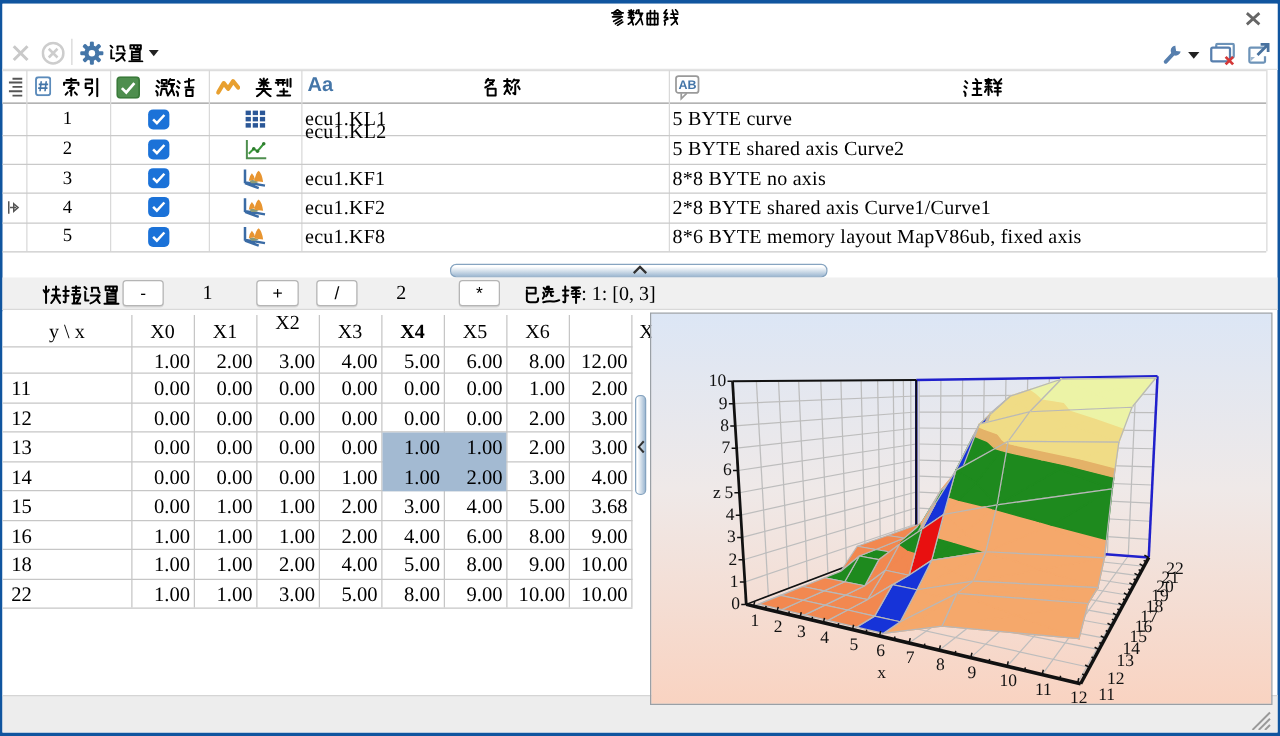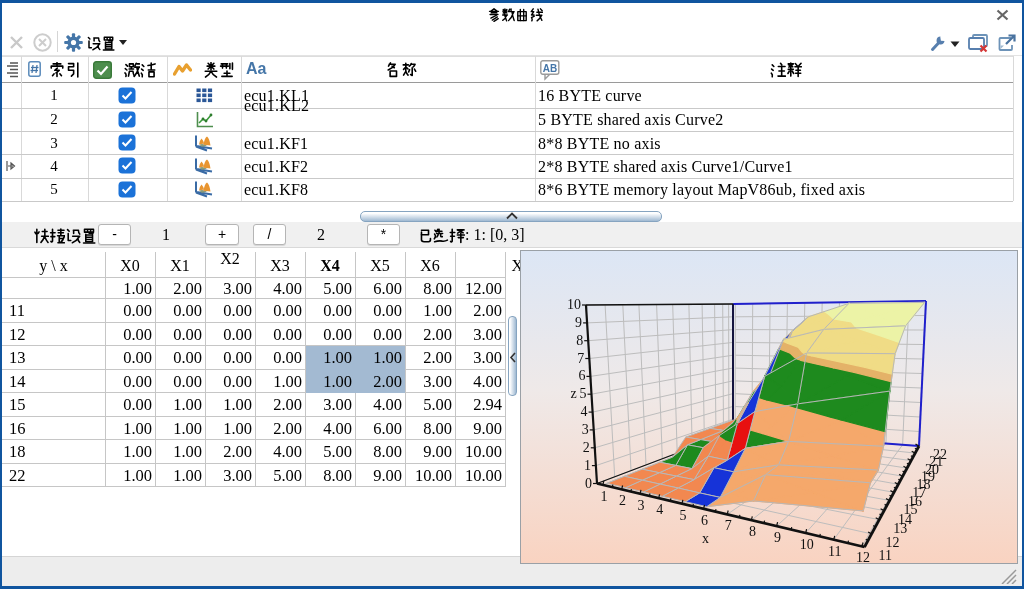--- a/index.html
+++ b/index.html
@@ -209,21 +209,21 @@
     <rect x="0.5" y="5.5" width="4.2" height="3.6" fill="#2B5797"></rect>
     <rect x="0.5" y="10.5" width="4.2" height="3.6" fill="#2B5797"></rect>
     <rect x="6.2" y="0.5" width="4.2" height="3.6" fill="#2B5797"></rect>
     <rect x="6.2" y="5.5" width="4.2" height="3.6" fill="#2B5797"></rect>
     <rect x="6.2" y="10.5" width="4.2" height="3.6" fill="#2B5797"></rect>
     <rect x="11.9" y="0.5" width="4.2" height="3.6" fill="#2B5797"></rect>
     <rect x="11.9" y="5.5" width="4.2" height="3.6" fill="#2B5797"></rect>
     <rect x="11.9" y="10.5" width="4.2" height="3.6" fill="#2B5797"></rect>
   </svg>
 <div class="abs serif" style="left:244px;top:87.0px;font-size:16px;letter-spacing:0.2px">ecu1.KL1</div>
-<div class="abs serif" style="left:538px;top:87.0px;font-size:16px;letter-spacing:0.2px">16 BYTE curve</div>
+<div class="abs serif" style="left:538px;top:87.0px;font-size:16px;letter-spacing:0.2px">5 BYTE curve</div>
 <div class="abs" style="left:2px;top:131.0px;width:1011px;height:1px;background:#c9c9c9"></div>
 <div class="abs serif" style="left:21px;top:111.0px;width:66px;text-align:center;font-size:15px">2</div>
 <svg class="abs" style="left:118px;top:110.5px" width="18" height="17">
     <rect x="0.5" y="0.5" width="17" height="16" rx="4" fill="#1B72D8"></rect>
     <path d="M4.5,8.5 L7.5,11.5 L13.5,5" stroke="#fff" stroke-width="2" fill="none"></path>
   </svg>
 <svg class="abs" style="left:196px;top:111.0px" width="18" height="17">
     <path d="M1.5,1 V15.5 H17" stroke="#4E8E4E" stroke-width="1.6" fill="none"></path>
     <path d="M3,12 L7,8 L10,10 L15,4" stroke="#3A9A3A" stroke-width="1.6" fill="none"></path>
     <g fill="#2E7D2E">
@@ -404,21 +404,21 @@
 <div class="abs serif" style="left:405px;top:371.5px;width:47px;text-align:right;font-size:16.5px">3.00</div>
 <div class="abs serif" style="left:455px;top:371.5px;width:47px;text-align:right;font-size:16.5px">4.00</div>
 <div class="abs serif" style="left:9px;top:395.0px;font-size:16.5px">15</div>
 <div class="abs serif" style="left:105px;top:395.0px;width:47px;text-align:right;font-size:16.5px">0.00</div>
 <div class="abs serif" style="left:155px;top:395.0px;width:47px;text-align:right;font-size:16.5px">1.00</div>
 <div class="abs serif" style="left:205px;top:395.0px;width:47px;text-align:right;font-size:16.5px">1.00</div>
 <div class="abs serif" style="left:255px;top:395.0px;width:47px;text-align:right;font-size:16.5px">2.00</div>
 <div class="abs serif" style="left:305px;top:395.0px;width:47px;text-align:right;font-size:16.5px">3.00</div>
 <div class="abs serif" style="left:355px;top:395.0px;width:47px;text-align:right;font-size:16.5px">4.00</div>
 <div class="abs serif" style="left:405px;top:395.0px;width:47px;text-align:right;font-size:16.5px">5.00</div>
-<div class="abs serif" style="left:455px;top:395.0px;width:47px;text-align:right;font-size:16.5px">2.94</div>
+<div class="abs serif" style="left:455px;top:395.0px;width:47px;text-align:right;font-size:16.5px">3.68</div>
 <div class="abs serif" style="left:9px;top:418.5px;font-size:16.5px">16</div>
 <div class="abs serif" style="left:105px;top:418.5px;width:47px;text-align:right;font-size:16.5px">1.00</div>
 <div class="abs serif" style="left:155px;top:418.5px;width:47px;text-align:right;font-size:16.5px">1.00</div>
 <div class="abs serif" style="left:205px;top:418.5px;width:47px;text-align:right;font-size:16.5px">1.00</div>
 <div class="abs serif" style="left:255px;top:418.5px;width:47px;text-align:right;font-size:16.5px">2.00</div>
 <div class="abs serif" style="left:305px;top:418.5px;width:47px;text-align:right;font-size:16.5px">4.00</div>
 <div class="abs serif" style="left:355px;top:418.5px;width:47px;text-align:right;font-size:16.5px">6.00</div>
 <div class="abs serif" style="left:405px;top:418.5px;width:47px;text-align:right;font-size:16.5px">8.00</div>
 <div class="abs serif" style="left:455px;top:418.5px;width:47px;text-align:right;font-size:16.5px">9.00</div>
 <div class="abs serif" style="left:9px;top:442.0px;font-size:16.5px">18</div>

